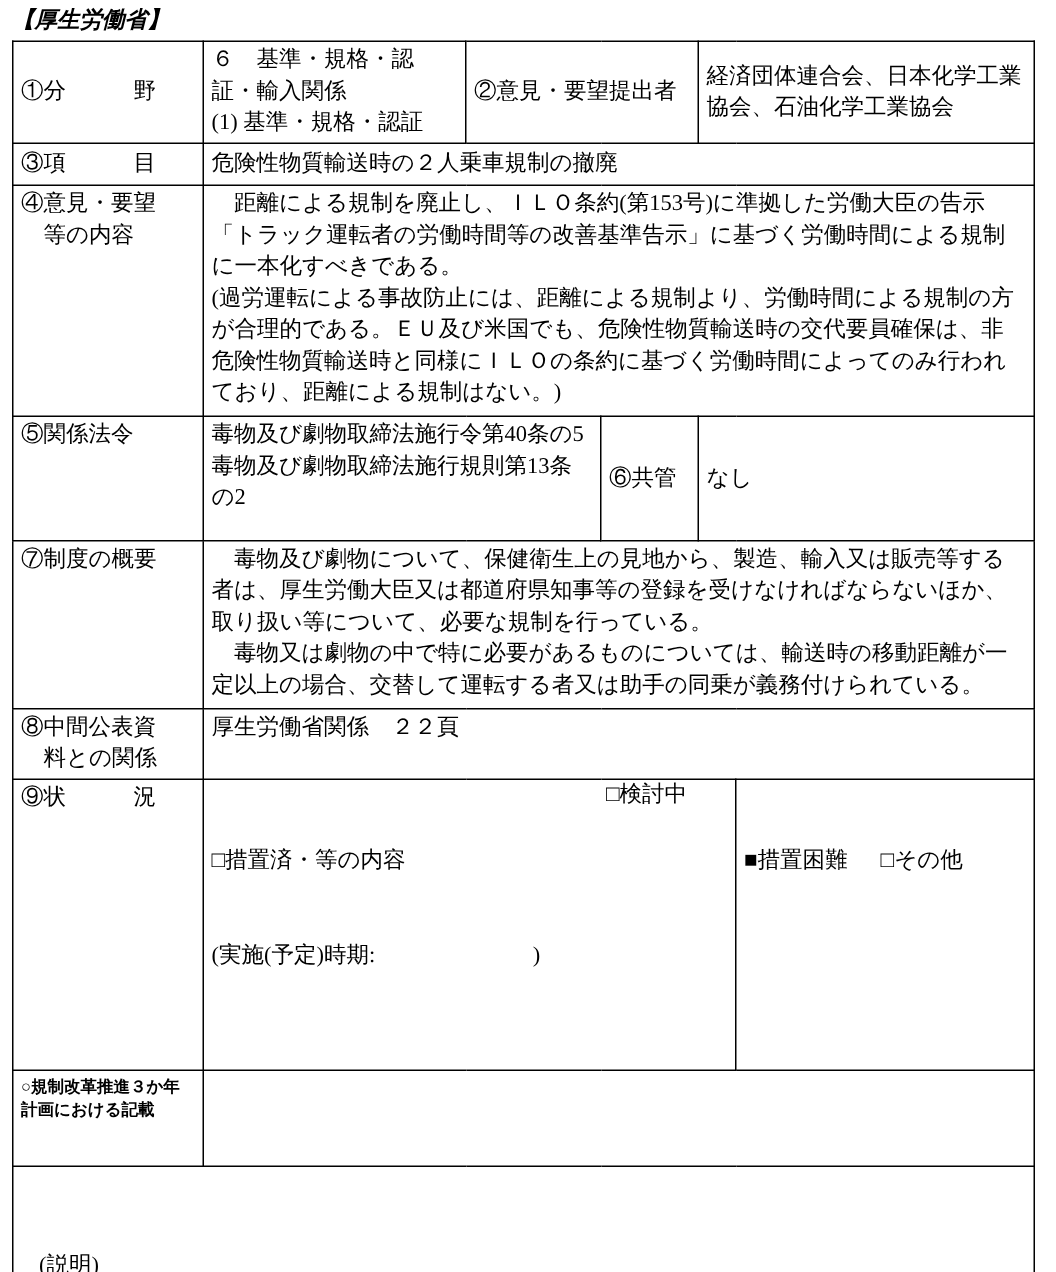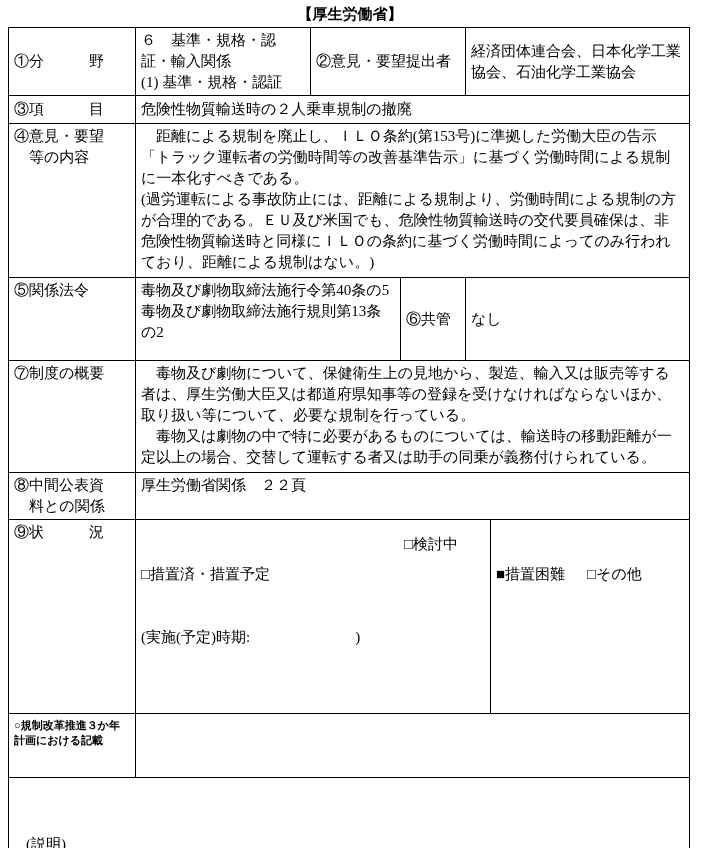--- a/index.html
+++ b/index.html
@@ -12,23 +12,24 @@
   body {
     width: 704px;
     height: 848px;
     font-family: "Liberation Serif", "DejaVu Serif", serif;
   }
   .page { padding: 3px 8px 0 8px; }
 
   .ministry {
     font-size: 15px;
     font-weight: bold;
-    text-align: center;
+    text-align: left;
     padding: 2px 4px 4px 0;
     line-height: 18px;
+    font-style: italic;
   }
 
   table.doc {
     border-collapse: collapse;
     table-layout: fixed;
     width: 681px;
   }
   td {
     border: 1px solid #000;
     font-size: 15px;
@@ -54,21 +55,21 @@
   .r5  { height: 112px; }
   .r6  { height: 47px; }
   .r7  { height: 45px; margin-left: 12px; }
   .r8  { height: 64px; margin-top: 24px; }
   .r9  { height: 182px; }
 
   td.status-cell { position: relative; }
   .considering {
     position: absolute;
     left: 268px;
-    top: 14px;
+    top: 0;
     white-space: nowrap;
   }
   .status-right { display: flex; gap: 22px; align-items: flex-start; text-align: right; }
   .expl-title { margin: 12px; }
 </style>
 </head>
 <body>
 
 <div class="page">
 
@@ -121,21 +122,21 @@
 
     <tr class="r6">
       <td>⑧中間公表資
 　料との関係</td>
       <td colspan="5">厚生労働省関係　２２頁</td>
     </tr>
 
     <tr class="r7">
       <td>⑨状　　　況</td>
       <td colspan="4" class="status-cell">
-        <div>□措置済・措置予定</div>
+        <div>□措置済・等の内容</div>
         <div>(実施(予定)時期:　　　　　　　)</div>
         <span class="considering">□検討中</span>
       </td>
       <td>
         <div class="status-right">
           <span>■措置困難</span>
           <span>□その他</span>
         </div>
       </td>
     </tr>

